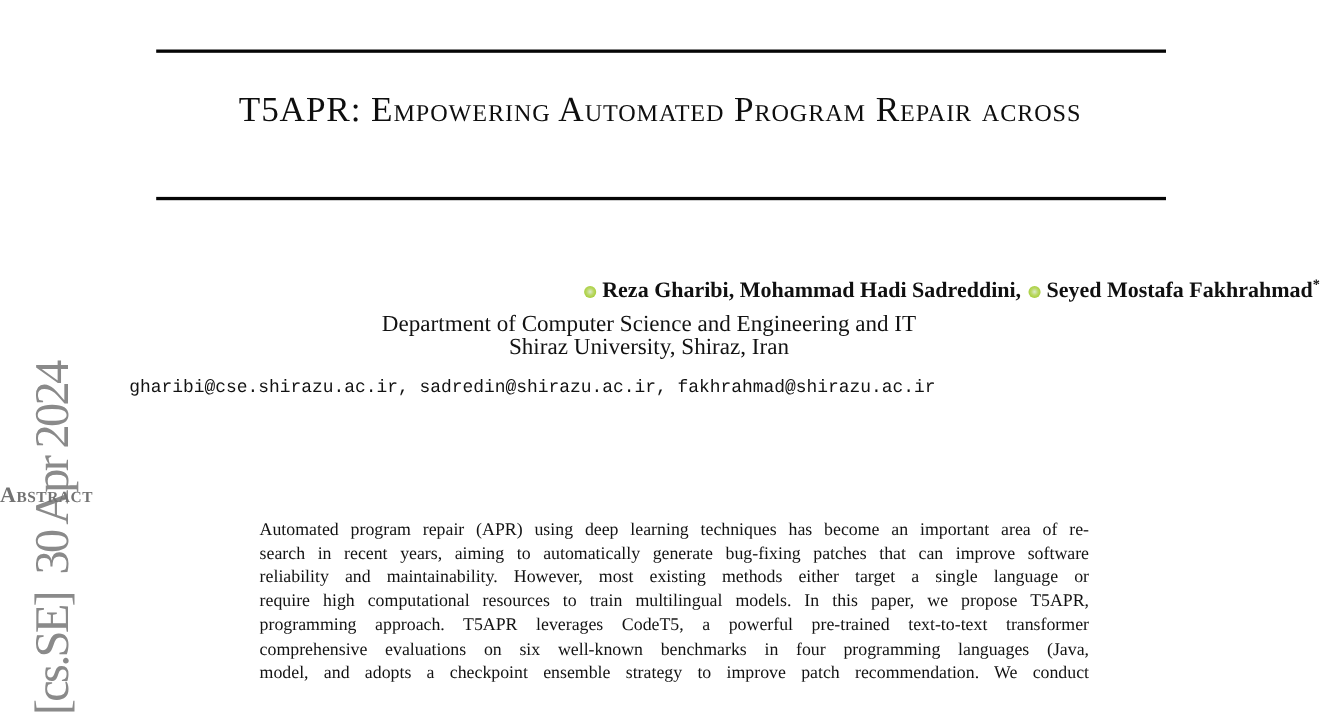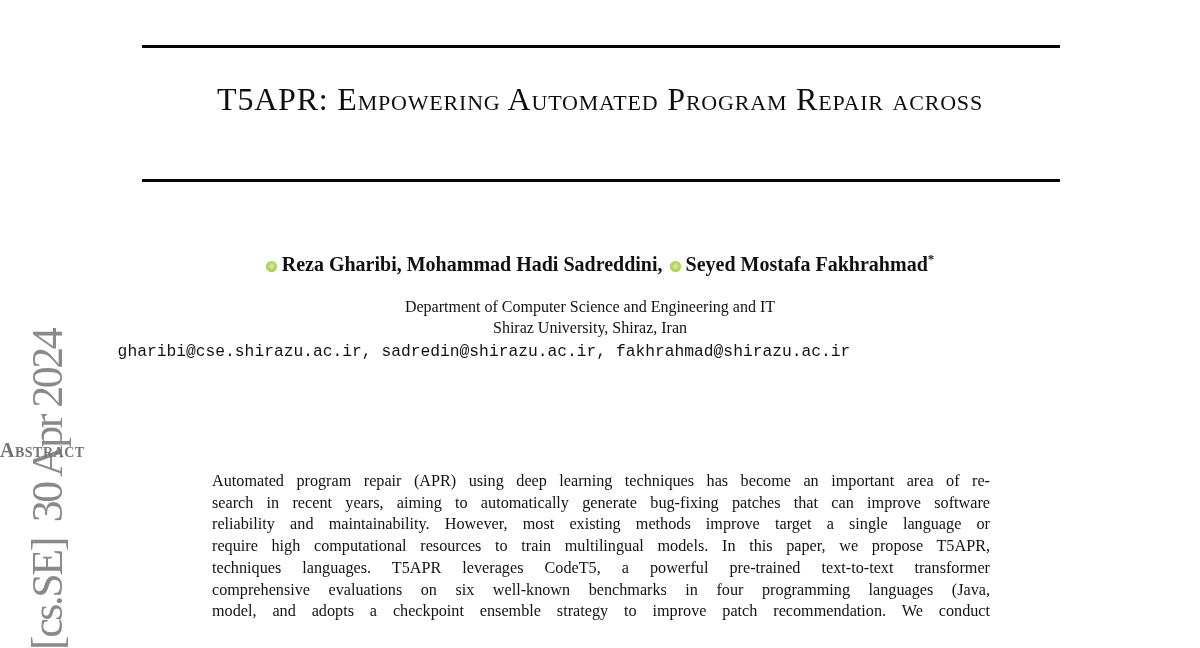--- a/index.html
+++ b/index.html
@@ -18,51 +18,51 @@
   .title {
     position: absolute; left: 0; top: 80px; width: 1200px; margin: 0;
     text-align: center; font-weight: normal; font-variant: small-caps;
     font-size: 32px; line-height: 39px; letter-spacing: 0.8px; color: #0e0e0e;
   }
   .title-line { display: block; }
 
   
   .authors {
     position: absolute; left: 0; top: 252px; width: 1200px;
-    text-align: center; font-weight: bold; font-size: 20px; line-height: 24px; color: #101010;
+    text-align: right; font-weight: bold; font-size: 20px; line-height: 24px; color: #101010;
   }
   .orcid {
     display: inline-block; width: 11px; height: 11px; border-radius: 50%;
     background: radial-gradient(circle at 50% 48%, #dcead0 0%, #bcd96a 38%, #a6ce39 72%);
     margin-right: 5px; position: relative; top: 0.5px;
   }
   .orcid-second { margin-left: 7px; }
   .note-sup { font-size: 13px; vertical-align: super; line-height: 0; }
 
   
   .affil {
-    position: absolute; left: 0; top: 296px; width: 1180px;
-    text-align: center; font-size: 16px; line-height: 21px; color: #121212;
+    position: absolute; left: 0; top: 284px; width: 1180px;
+    text-align: center; font-size: 21px; line-height: 21px; color: #121212;
   }
   .emails {
     position: absolute; left: 0; top: 342px; width: 968px; text-align: center;
     font-family: "Liberation Mono", monospace; font-size: 16.3px; color: #121212;
   }
 
   
   .abs-head {
     position: absolute; left: 0; top: 439px; width: 1077px; text-align: left;
     font-variant: small-caps; font-weight: bold; font-size: 20px; color: #737373;
     letter-spacing: 0.5px;
   }
   .abs-body {
     position: absolute; left: 212px; top: 471px; width: 778px;
     font-size: 16.2px; line-height: 21.7px; color: #121212;
   }
-  .abs-line { text-align: justify; text-align-last: justify; }
+  .abs-line { text-align: justify; text-align-last: justify; margin-left: 24px; }
 
   
   .stamp {
     position: absolute; left: 22px; top: 650px;
     transform: rotate(-90deg); transform-origin: 0 0;
     font-family: "Liberation Serif", serif;
     font-size: 44px; letter-spacing: -2.5px; color: #8a8a8a; white-space: pre;
   }
 </style>
 </head>
@@ -87,20 +87,20 @@
     <div>Shiraz University, Shiraz, Iran</div>
   </div>
 
   <div class="emails">gharibi@cse.shirazu.ac.ir, sadredin@shirazu.ac.ir, fakhrahmad@shirazu.ac.ir</div>
 
   <div class="abs-head">Abstract</div>
 
   <div class="abs-body">
     <div class="abs-line">Automated program repair (APR) using deep learning techniques has become an important area of re-</div>
     <div class="abs-line">search in recent years, aiming to automatically generate bug-fixing patches that can improve software</div>
-    <div class="abs-line">reliability and maintainability. However, most existing methods improve target a single language or</div>
+    <div class="abs-line">reliability and maintainability. However, most existing methods either target a single language or</div>
     <div class="abs-line">require high computational resources to train multilingual models. In this paper, we propose T5APR,</div>
-    <div class="abs-line">techniques languages. T5APR leverages CodeT5, a powerful pre-trained text-to-text transformer</div>
+    <div class="abs-line">programming approach. T5APR leverages CodeT5, a powerful pre-trained text-to-text transformer</div>
     <div class="abs-line">comprehensive evaluations on six well-known benchmarks in four programming languages (Java,</div>
     <div class="abs-line">model, and adopts a checkpoint ensemble strategy to improve patch recommendation. We conduct</div>
   </div>
 
 </div>
 
 </body></html>

